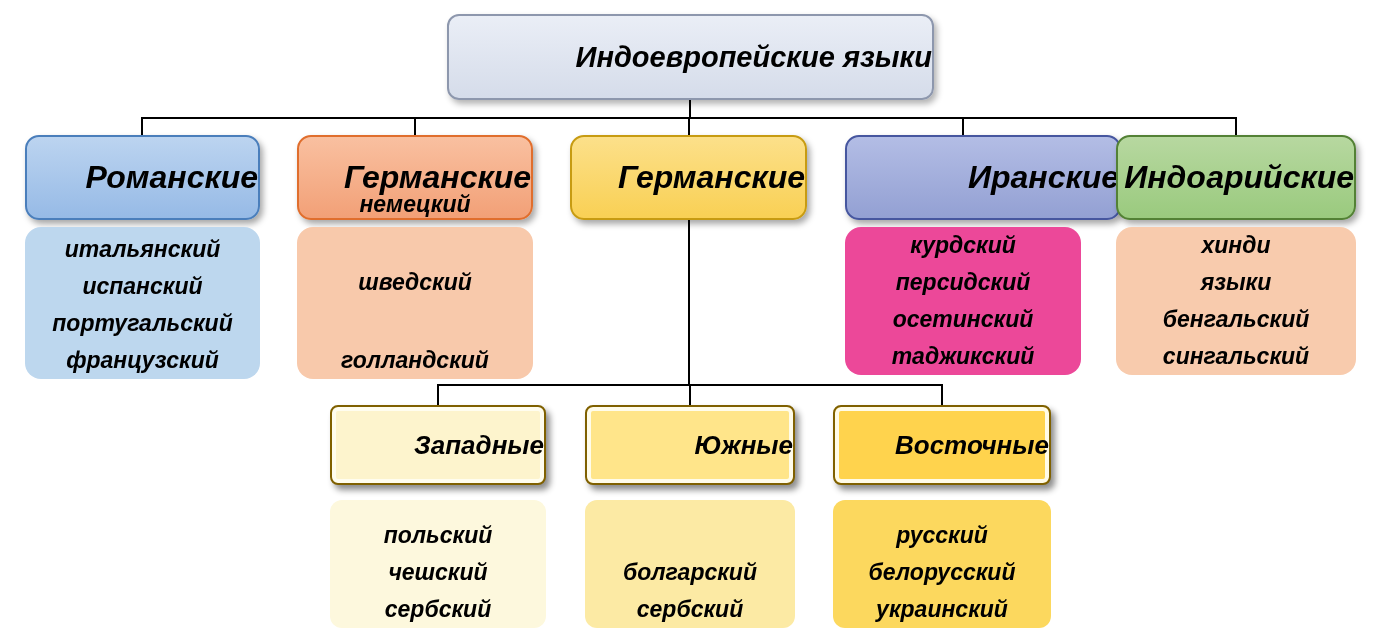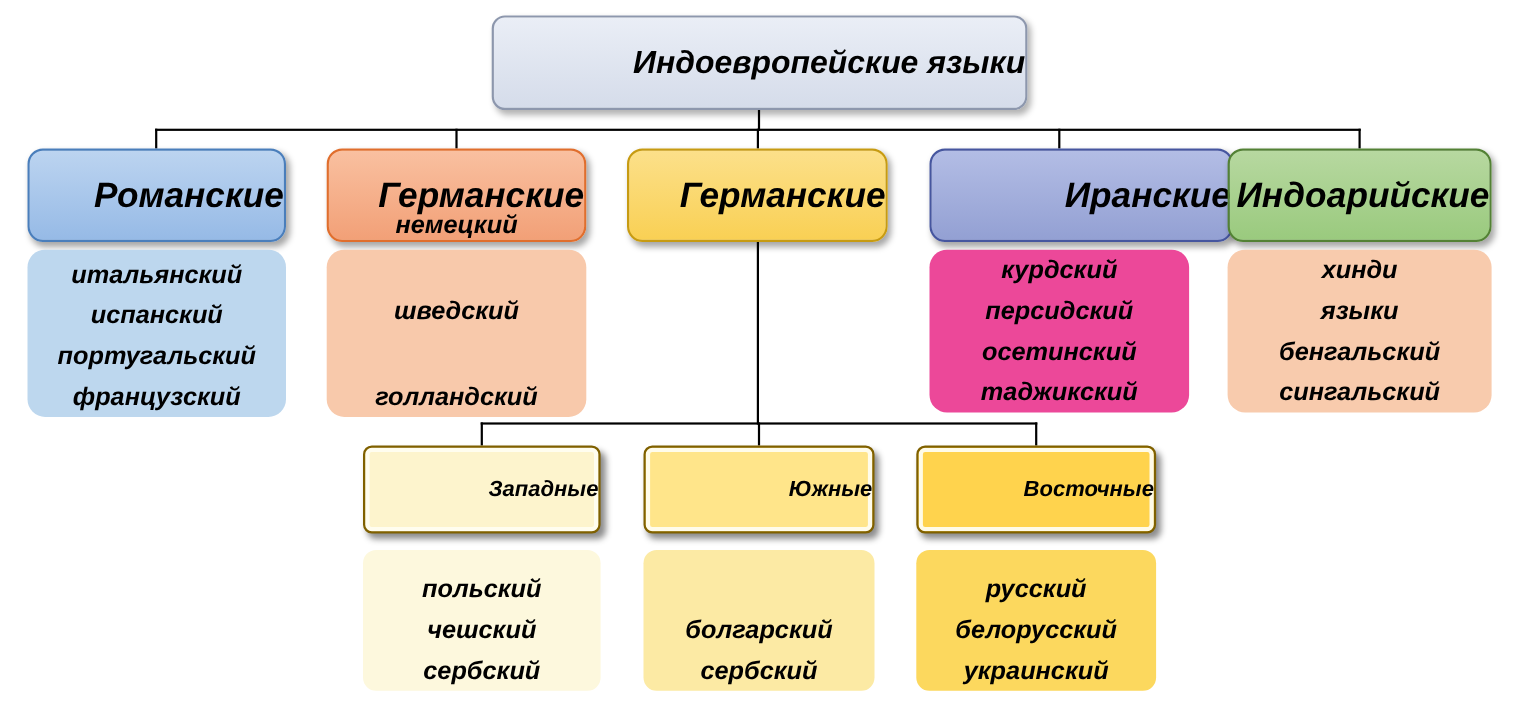--- a/index.html
+++ b/index.html
@@ -44,21 +44,21 @@
     flex-direction: column;
     border-radius: 16px;
     font-weight: bold;
     font-style: italic;
     font-size: 23px;
   }
   .list .lang { line-height: 37px; }
   .subhdr {
     font-weight: bold;
     font-style: italic;
-    font-size: 20px;
+    font-size: 26px;
     border-radius: 8px;
     border: 2px solid #7f6000;
     box-shadow: inset 0 0 0 4px rgba(255,253,240,0.95), 4px 5px 6px rgba(0,0,0,0.45);
   }
   .line {
     position: absolute;
     background: #000;
   }
 
   

